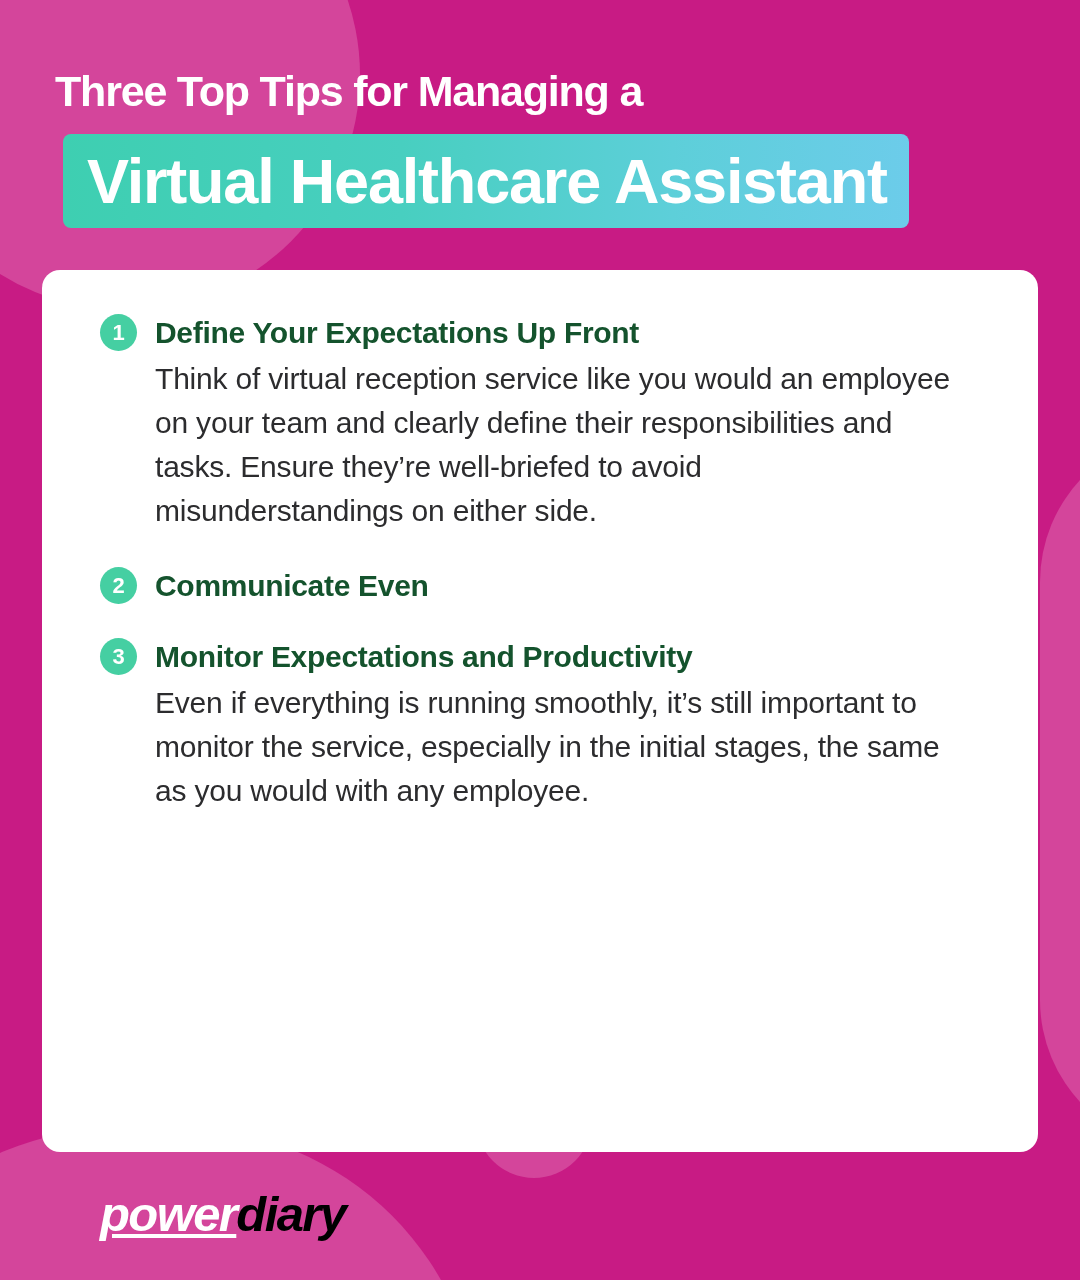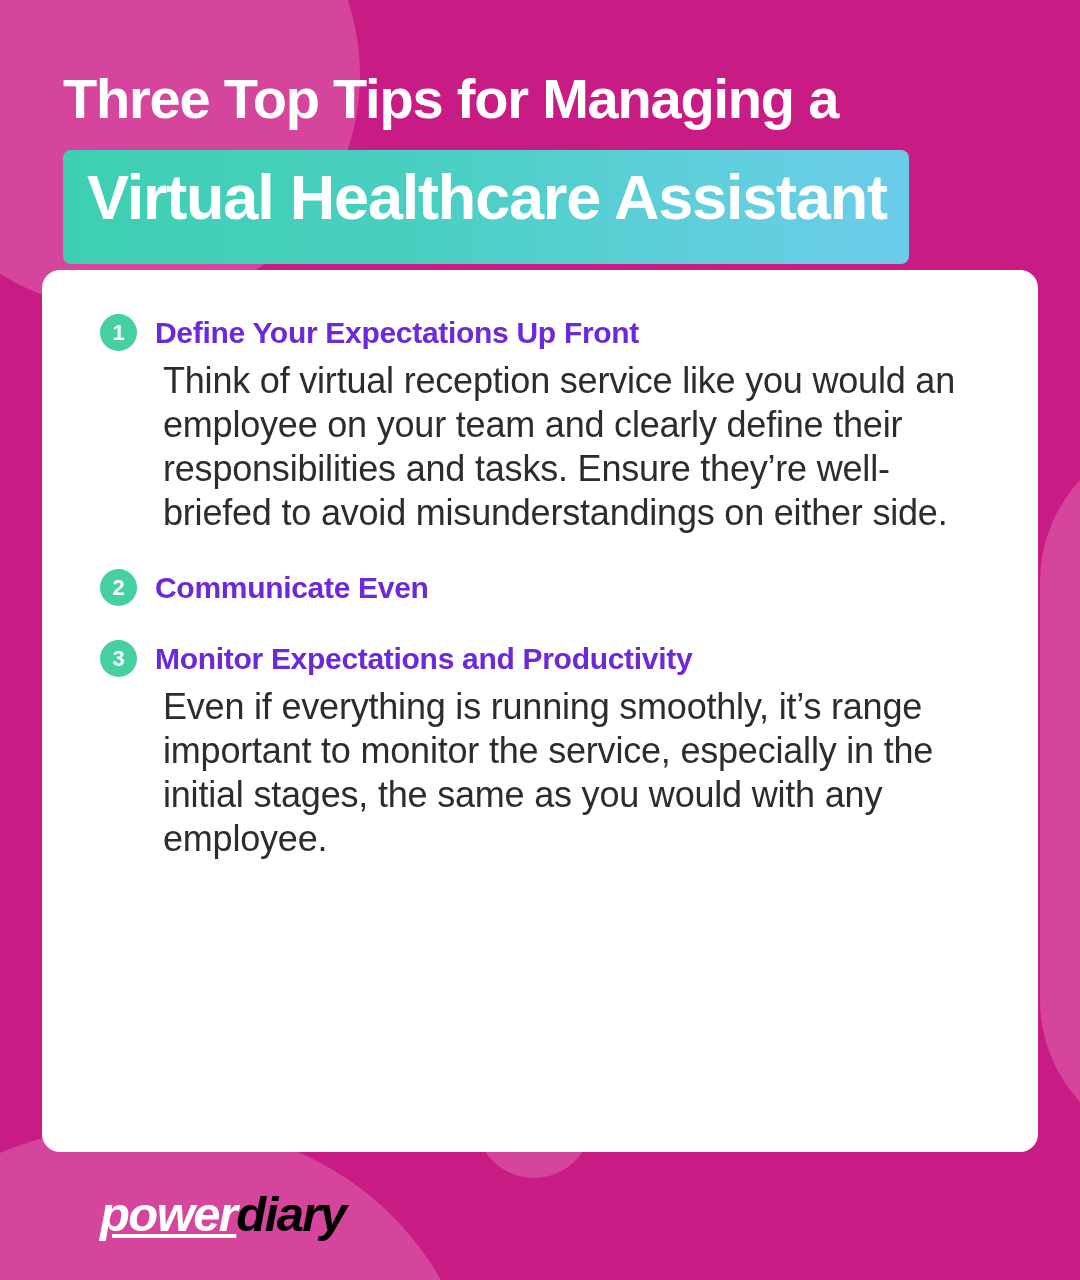--- a/index.html
+++ b/index.html
@@ -54,36 +54,36 @@
   }
 
   
   .header {
     position: absolute;
     left: 0;
     top: 0;
     width: 1080px;
   }
   .title-line1 {
-    margin: 8px;
+    margin: 0;
     padding: 52px 40px 0 55px;
     color: #ffffff;
-    font-size: 56px;
+    font-size: 43px;
     font-weight: bold;
     line-height: 78px;
     letter-spacing: -1.2px;
     white-space: nowrap;
   }
   .title-highlight-wrap {
     padding: 4px 0 0 63px;
   }
   .title-line2 {
     display: inline-block;
     margin: 0;
-    padding: 11px 22px 31px 24px;
+    padding: 11px 22px 11px 24px;
     border-radius: 8px;
     background: linear-gradient(90deg, #3ECFB1 0%, #48CFC0 40%, #5DCFD9 72%, #6CCCEA 100%);
     color: #ffffff;
     font-size: 63px;
     font-weight: bold;
     line-height: 72px;
     letter-spacing: -1.2px;
     white-space: nowrap;
   }
 
@@ -119,31 +119,31 @@
     border-radius: 50%;
     background: #45CFA2;
     color: #ffffff;
     font-size: 22px;
     font-weight: bold;
     line-height: 37px;
     text-align: center;
   }
   .tip-title {
     margin: 0;
-    color: #6d28d9;
+    color: #14532d;
     font-size: 30px;
     font-weight: bold;
     letter-spacing: -0.3px;
     line-height: 37px;
   }
   .tip-body {
-    margin: 8px;
+    margin: 0;
     padding-left: 55px;
     color: #2C2C2E;
-    font-size: 36px;
+    font-size: 30px;
     font-weight: normal;
     line-height: 44px;
     letter-spacing: -0.2px;
     max-width: 800px;
   }
 
   
   .logo {
     position: absolute;
     left: 100px;
@@ -190,21 +190,21 @@
         <div class="tip-badge">2</div>
         <h2 class="tip-title">Communicate Even</h2>
       </div>
     </div>
 
     <div class="tip">
       <div class="tip-head">
         <div class="tip-badge">3</div>
         <h2 class="tip-title">Monitor Expectations and Productivity</h2>
       </div>
-      <p class="tip-body">Even if everything is running smoothly, it’s range important to monitor the service, especially in the initial stages, the same as you would with any employee.</p>
+      <p class="tip-body">Even if everything is running smoothly, it’s still important to monitor the service, especially in the initial stages, the same as you would with any employee.</p>
     </div>
 
   </div>
 
   <div class="logo">
     <span class="logo-power">power</span><span class="logo-diary">diary</span>
   </div>
 
 </div>
 

